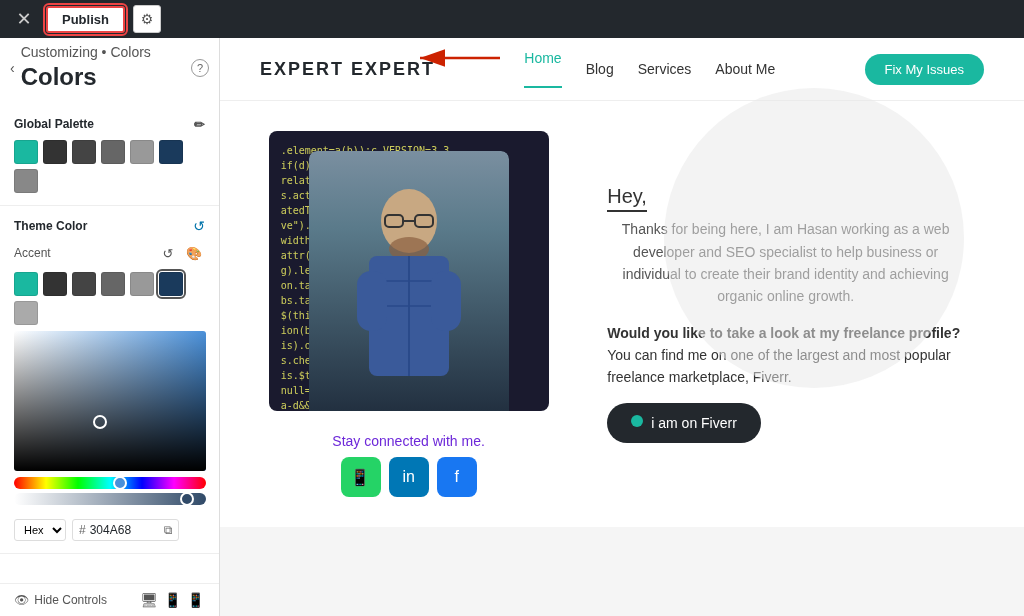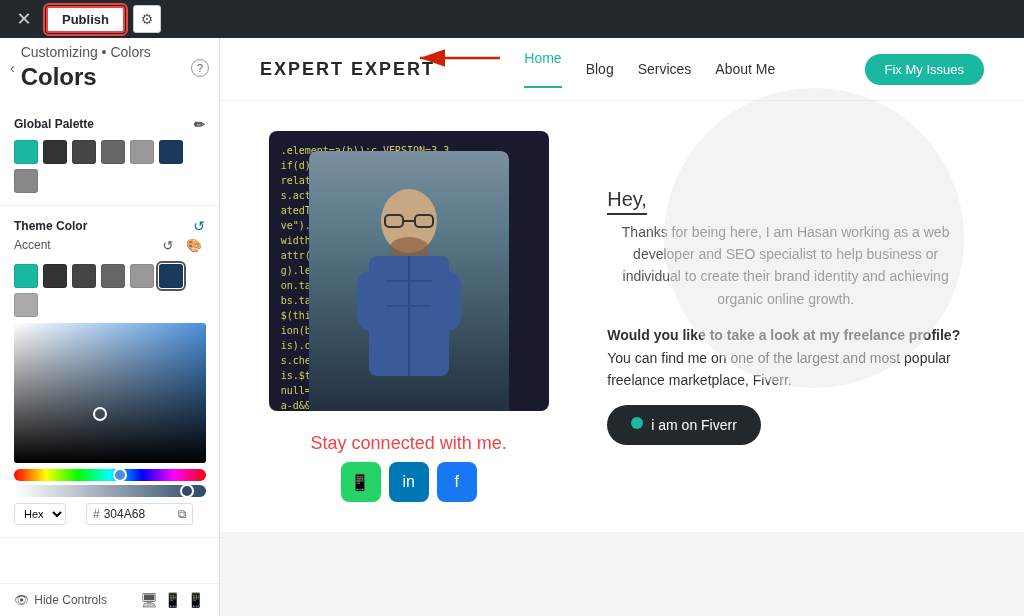--- a/index.html
+++ b/index.html
@@ -106,20 +106,21 @@
       width: 24px; height: 24px;
       border-radius: 3px;
       cursor: pointer;
       border: 1px solid rgba(0,0,0,0.1);
     }
     .swatch.selected { outline: 2px solid #555; outline-offset: 1px; }
     .theme-color-header {
       display: flex;
       align-items: center;
       justify-content: space-between;
+      margin-bottom: 8px;
     }
     .theme-color-label { font-size: 12px; font-weight: 600; color: #23282d; }
     .reset-icon { color: #0073aa; font-size: 14px; cursor: pointer; }
     .accent-row {
       display: flex;
       align-items: center;
       justify-content: space-between;
       margin-bottom: 8px;
     }
     .accent-label { font-size: 12px; color: #555; }
@@ -188,22 +189,22 @@
       border: 2px solid #fff;
       border-radius: 50%;
       background: #304a68;
       top: 50%;
       left: 90%;
       transform: translate(-50%, -50%);
     }
     .hex-row {
       display: flex;
       align-items: center;
-      gap: 20px;
-      margin-top: 6px;
+      gap: 6px;
+      margin-top: 14px;
     }
     .hex-select {
       font-size: 11px;
       border: 1px solid #ddd;
       border-radius: 3px;
       padding: 3px 5px;
       background: #fff;
       cursor: pointer;
     }
     .hex-input {
@@ -318,22 +319,22 @@
     .code-background {
       position: absolute;
       top: 0; left: 0; right: 0; bottom: 0;
       background: #1a1a2e;
       border-radius: 8px;
       overflow: hidden;
     }
     .stay-connected {
       text-align: center;
       margin-top: 12px;
-      font-size: 18px;
-      color: #ef4444;
+      font-size: 14px;
+      color: #6d28d9;
     }
     .social-icons {
       display: flex;
       gap: 8px;
       justify-content: center;
       margin-top: 8px;
     }
     .social-btn {
       width: 40px; height: 40px;
       border-radius: 8px;

